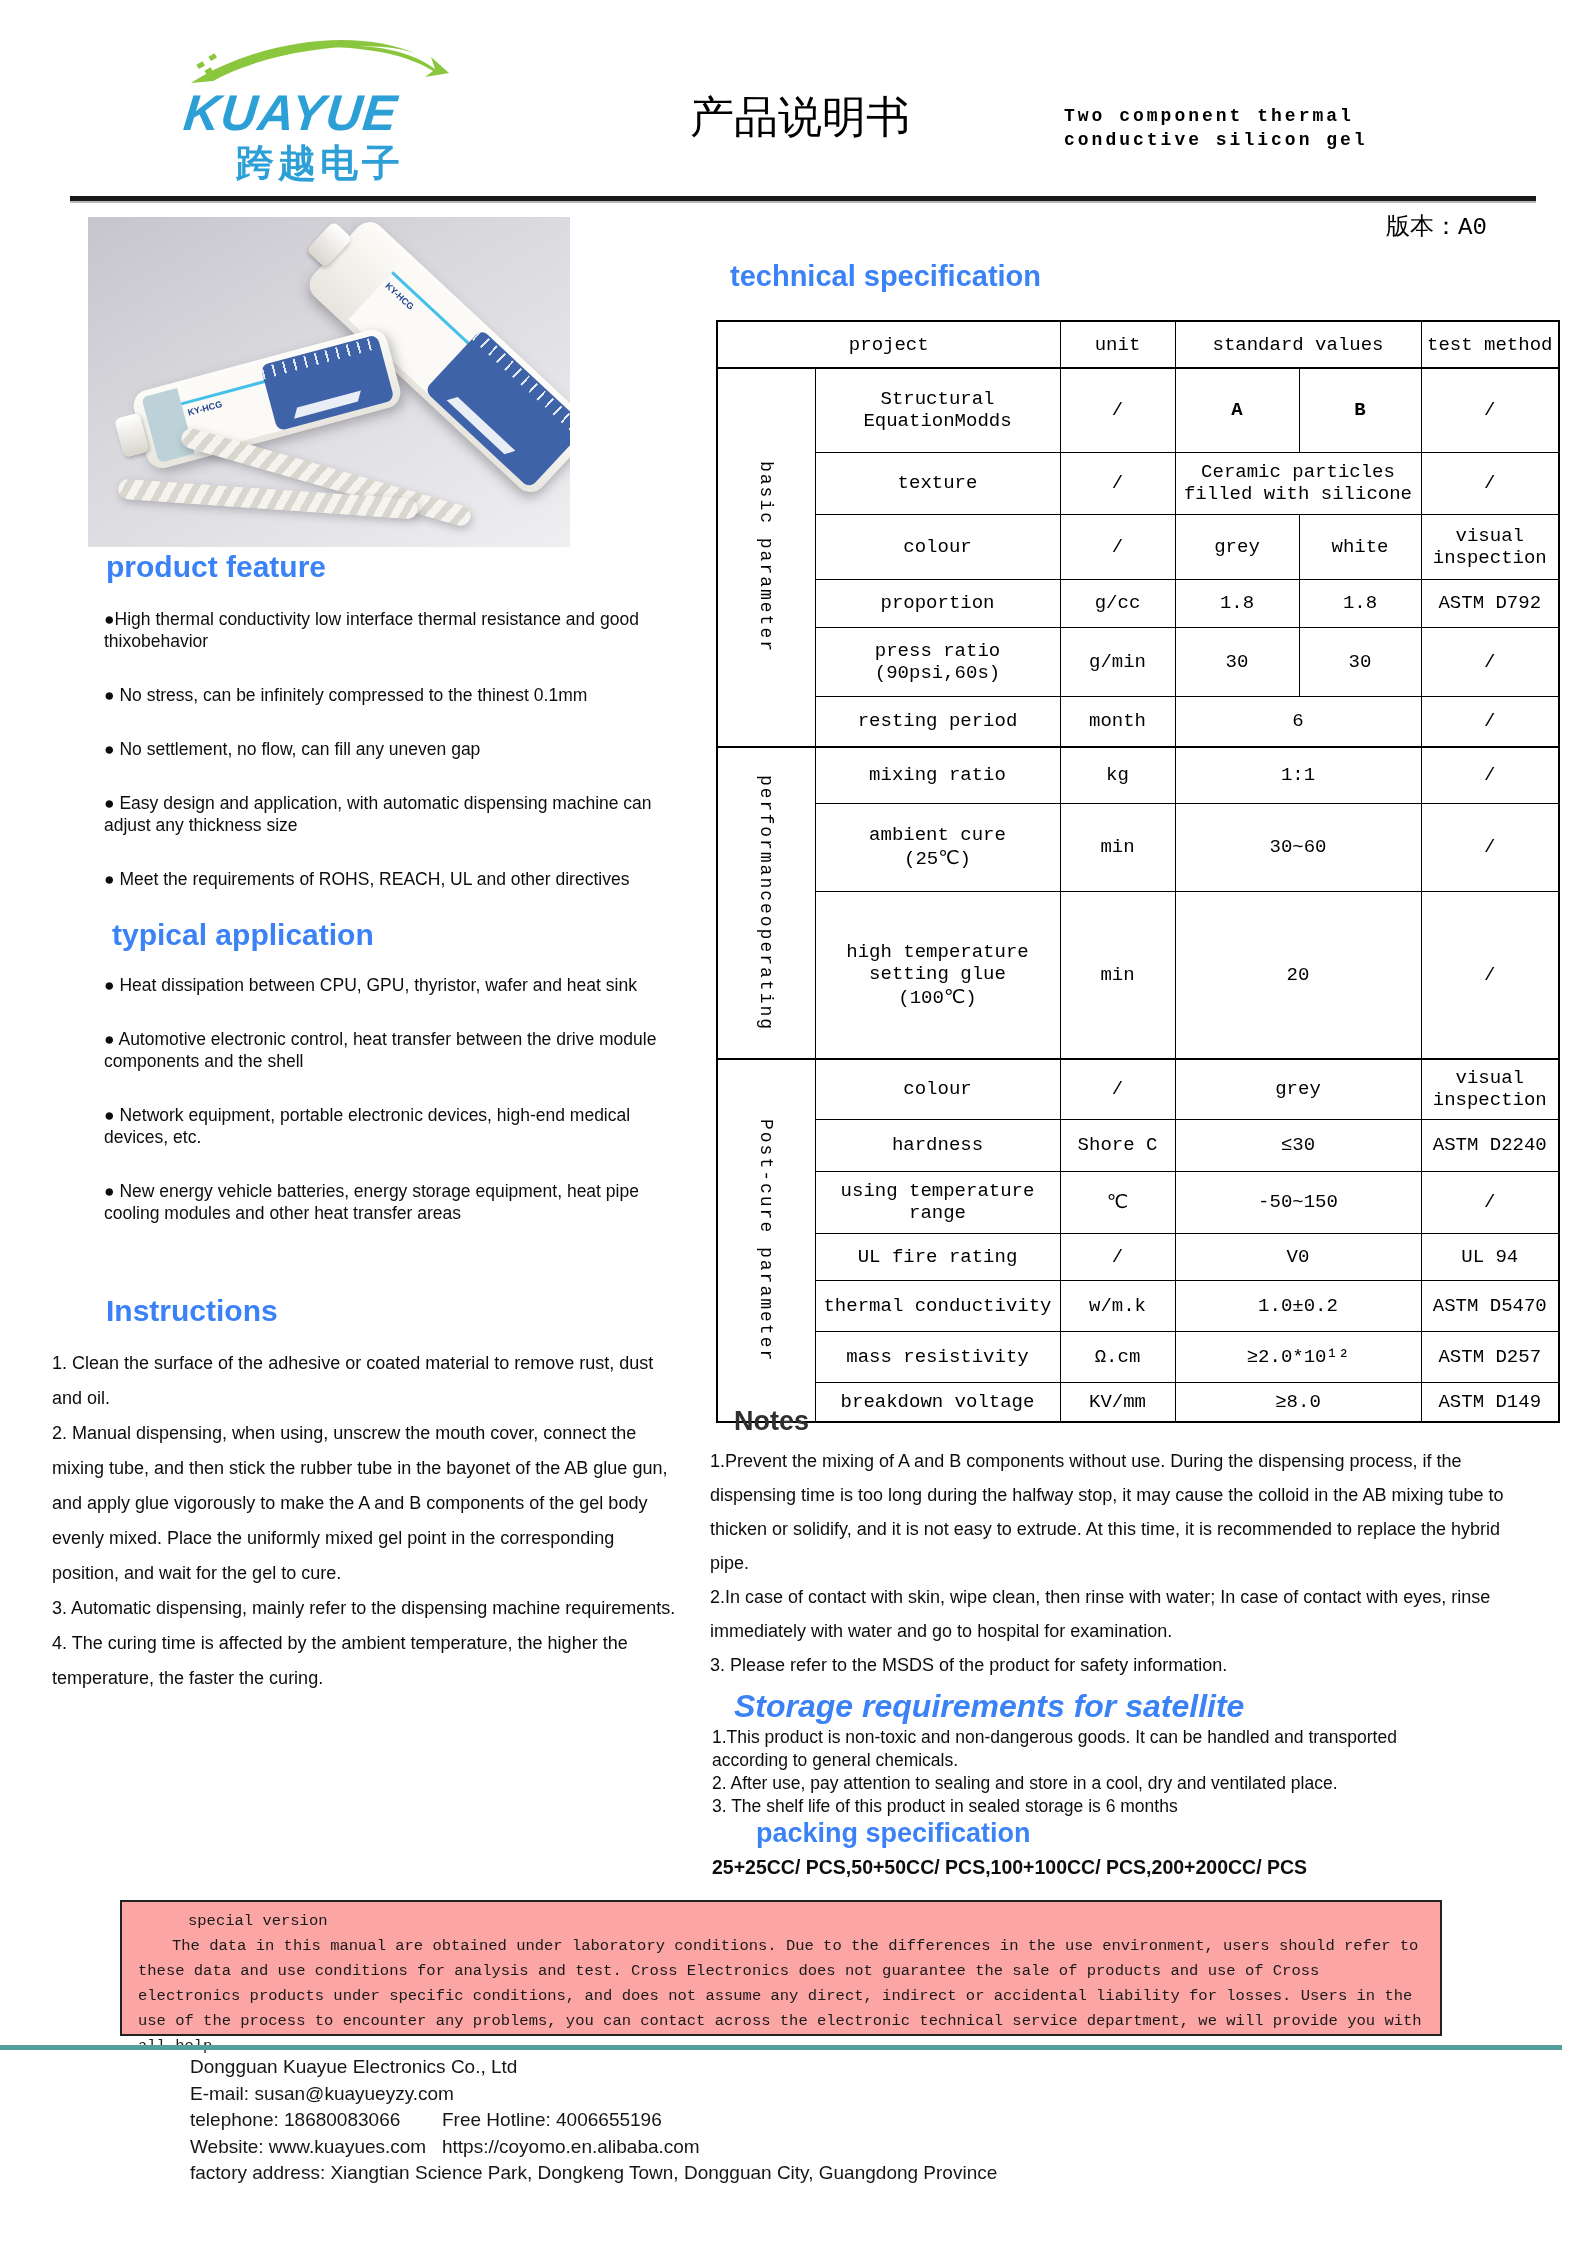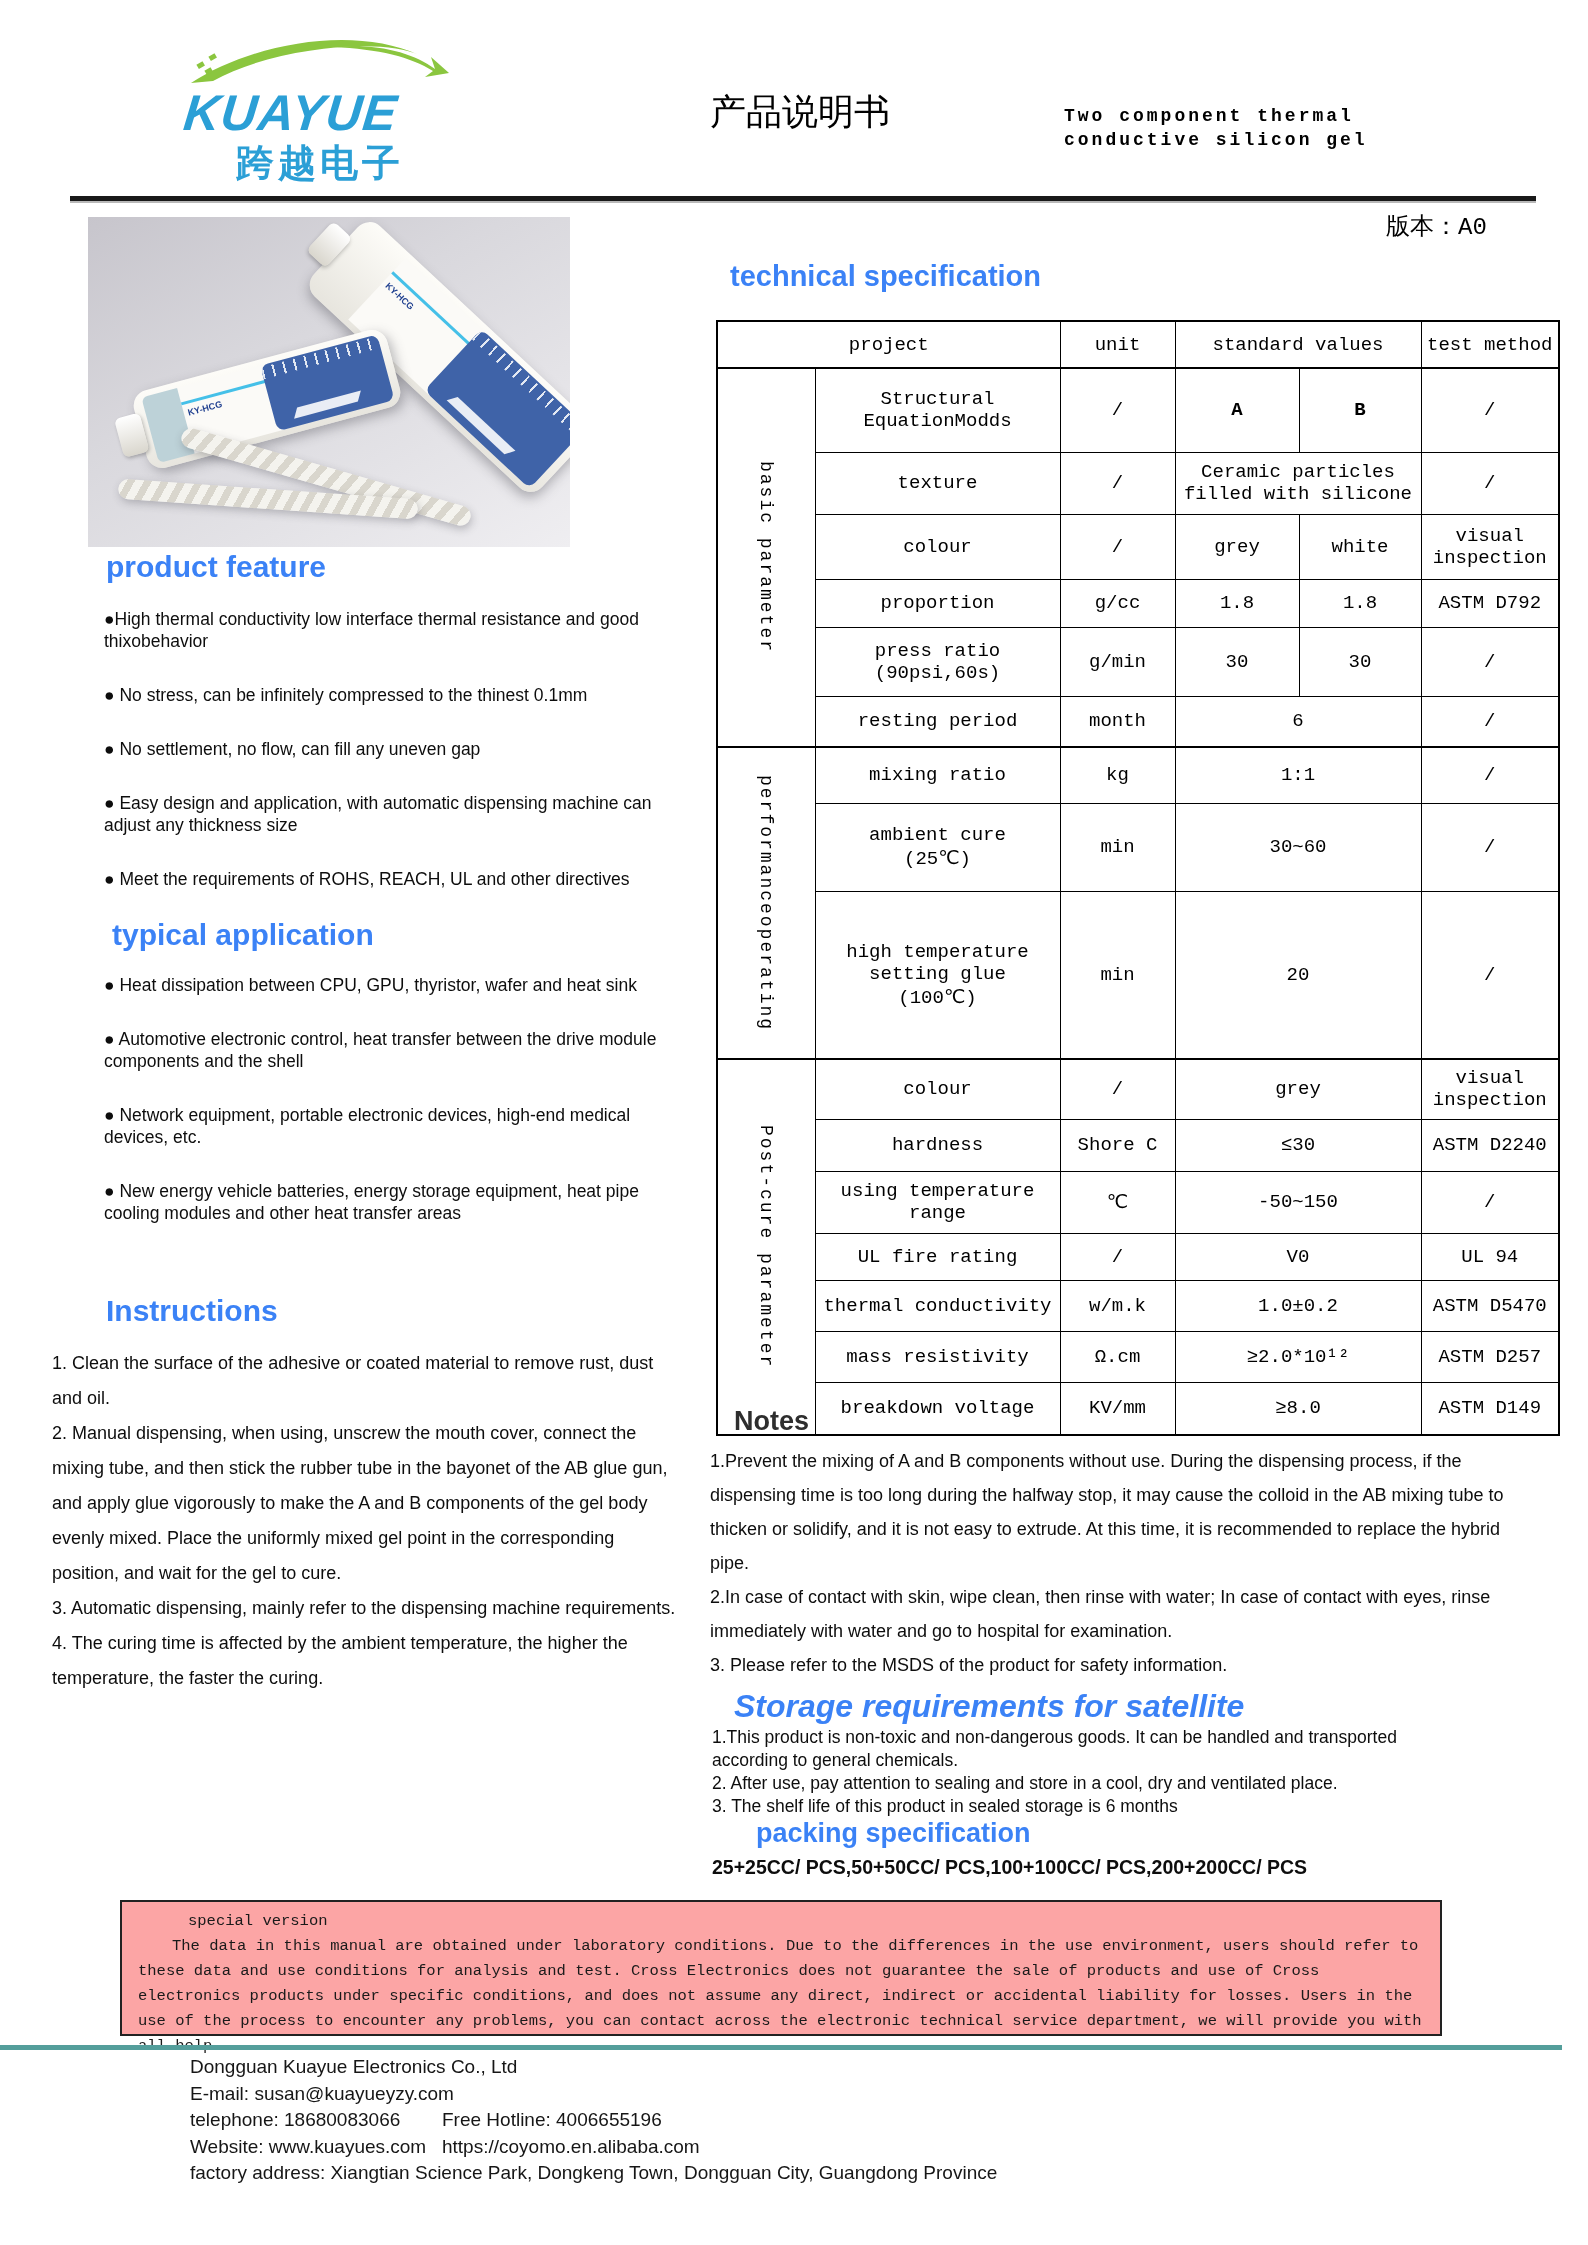--- a/index.html
+++ b/index.html
@@ -11,21 +11,21 @@
   .abs { position:absolute; }
 
   
   .logo-swoosh { left:183px; top:33px; width:268px; height:56px; }
   .logo-word {
     left:184px; top:84px; width:280px;
     font-size:50px; font-weight:800; font-style:italic; letter-spacing:1px;
     color:#2b9fd6; transform:skewX(-6deg);
   }
   .logo-cn { left:236px; top:138px; font-size:38px; font-weight:700; color:#2b9fd6; letter-spacing:4px; }
-  .doc-type { left:660px; top:88px; width:280px; text-align:center; font-family:"DejaVu Serif", serif; font-size:36px; color:#000; }
+  .doc-type { left:660px; top:88px; width:280px; text-align:center; font-family:"DejaVu Serif", serif; font-size:44px; color:#000; }
   .prod-code { left:1062px; top:34px; font-size:52px; font-weight:800; letter-spacing:0px; color:#000; }
   .prod-sub { left:1064px; top:104px; font-family:"Liberation Mono", monospace; font-weight:700; font-size:18px; letter-spacing:3px; line-height:24px; color:#000; white-space:pre-line; }
   .head-rule { left:70px; top:196px; width:1466px; height:5px; background:#191919; border-bottom:2px solid #b9b9b9; }
   .version { left:1386px; top:210px; font-family:"Liberation Mono","DejaVu Sans",monospace; font-size:24px; color:#000; }
 
   
   .photo { left:88px; top:217px; width:482px; height:330px;
     background:linear-gradient(150deg,#c7c5cc 0%,#d9d8dd 40%,#efeef1 100%); overflow:hidden; }
   .tube { position:absolute; background:linear-gradient(#fdfcf8,#e7e5de); border-radius:16px;
     box-shadow:3px 5px 12px rgba(60,60,70,.35); }
@@ -64,21 +64,21 @@
     font-family:"Liberation Mono","DejaVu Sans",monospace; font-size:19px; color:#000; }
   table.spec td { border:1px solid #000; text-align:center; vertical-align:middle; padding:1px 2px; overflow:hidden; }
   table.spec { border:2px solid #000; }
   td.pre { white-space:pre-line; }
   td.v-label { writing-mode:vertical-rl; text-orientation:mixed; letter-spacing:2px; font-size:18px; padding:4px 0; }
   tr.gtop td { border-top:2px solid #000; }
   .c0{width:98px}.c1{width:245px}.c2{width:115px}.c3{width:124px}.c4{width:122px}.c5{width:138px}
   tr.hr0{height:47px} tr.r1{height:84px} tr.r2{height:62px} tr.r3{height:65px} tr.r4{height:48px}
   tr.r5{height:69px} tr.r6{height:51px} tr.r7{height:56px} tr.r8{height:88px} tr.r9{height:168px}
   tr.r10{height:60px} tr.r11{height:52px} tr.r12{height:62px} tr.r13{height:47px} tr.r14{height:51px}
-  tr.r15{height:51px} tr.r16{height:53px}
+  tr.r15{height:51px} tr.r16{height:40px}
 
   
   .h-notes { left:734px; top:1406px; font-size:27px; color:#2e2e2e; }
   .notes { left:710px; top:1444px; width:832px; font-size:18px; line-height:34px; color:#0d0d0d; }
   .notes p { margin:0; }
   .h-storage { left:734px; top:1688px; font-size:32px;font-style:italic; }
   .storage { left:712px; top:1726px; width:762px; font-size:17.5px; line-height:23px; color:#0d0d0d; }
   .storage p { margin:0; }
   .h-packing { left:756px; top:1818px; font-size:27px; }
   .packing-text { left:712px; top:1856px; width:830px; font-size:19.5px; font-weight:600; color:#0d0d0d; }

